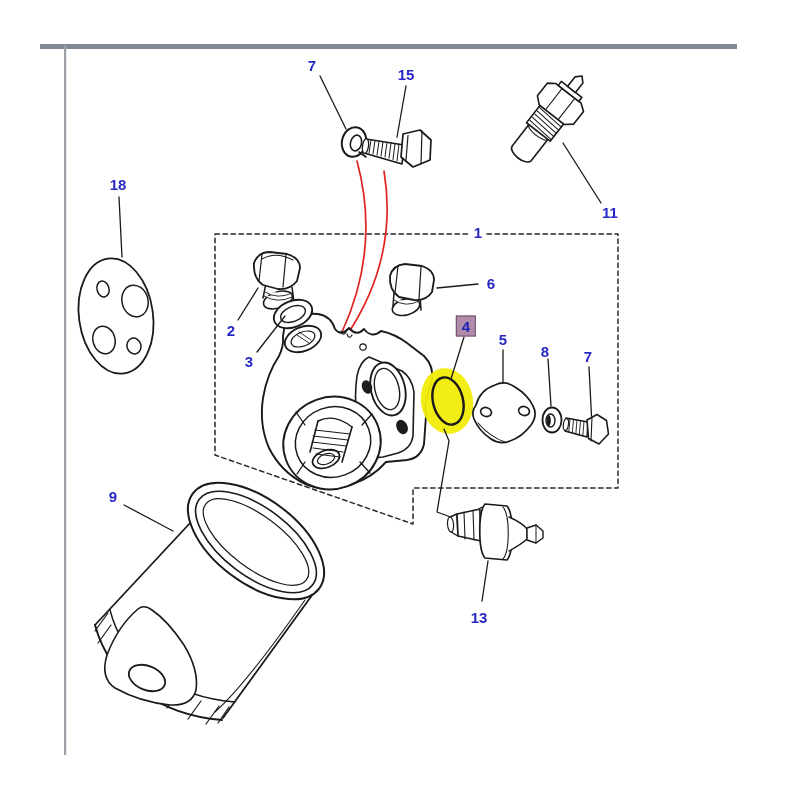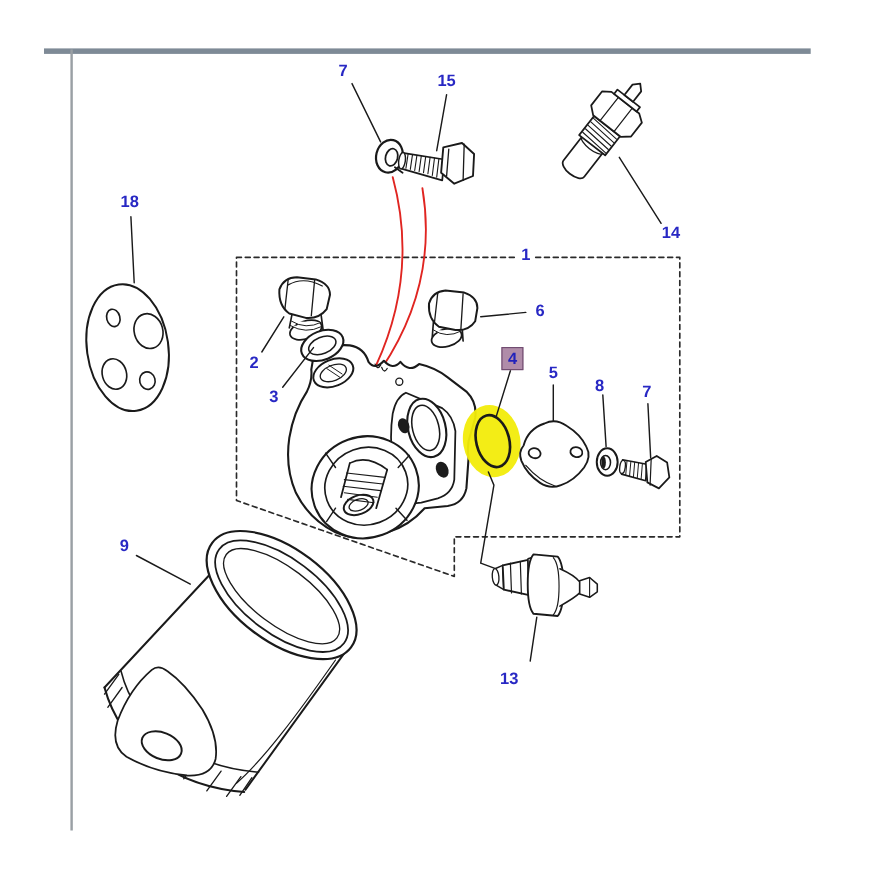--- a/index.html
+++ b/index.html
@@ -240,16 +240,16 @@
 <div class="part-label" style="left:249px;top:361px">3</div>
 <div class="part-label boxed" style="left:466px;top:326px">4</div>
 <div class="part-label" style="left:503px;top:339px">5</div>
 <div class="part-label" style="left:491px;top:283px">6</div>
 <div class="part-label" style="left:588px;top:356px">7</div>
 <div class="part-label" style="left:545px;top:351px">8</div>
 <div class="part-label" style="left:113px;top:496px">9</div>
 <div class="part-label" style="left:406px;top:74px">15</div>
 <div class="part-label" style="left:312px;top:65px">7</div>
 <div class="part-label" style="left:118px;top:184px">18</div>
-<div class="part-label" style="left:463px;top:617px">13</div>
-<div class="part-label" style="left:610px;top:212px">14</div>
+<div class="part-label" style="left:479px;top:617px">13</div>
+<div class="part-label" style="left:610px;top:212px">11</div>
 
 </div>
 
 </body></html>

